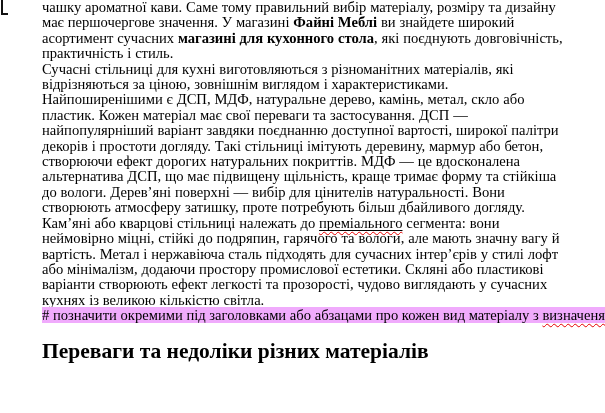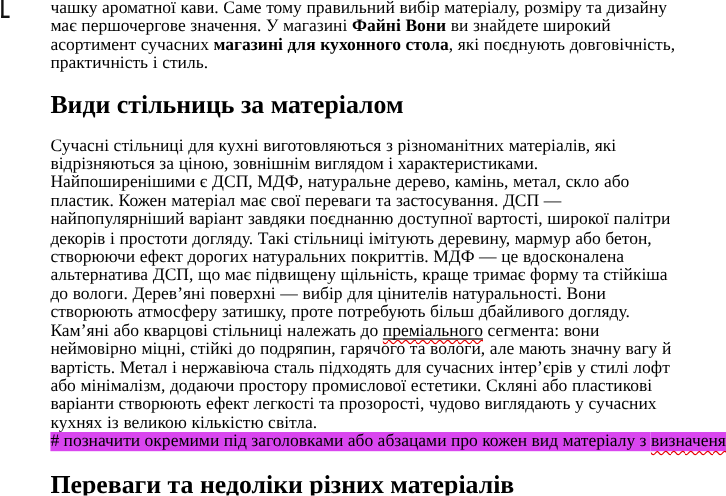--- a/index.html
+++ b/index.html
@@ -40,21 +40,21 @@
     font-weight: bold;
     margin: 12px 0 15px 0;
   }
   h1.doc-heading.second { margin: 14px 0 9px 0; }
   .note-line {
     margin: 0;
     font-size: 14.6px;
     line-height: 15.4px;
     white-space: nowrap;
   }
-  .hl { background: #d946ef; }
+  .hl { background: #f0abfc; }
   .u-solid {
     text-decoration: underline;
     text-decoration-thickness: 1px;
     text-underline-offset: 2px;
   }
   .u-wavy {
     text-decoration: underline wavy #e60000;
     text-decoration-thickness: 1px;
     text-underline-offset: 3px;
     text-decoration-skip-ink: none;
@@ -63,23 +63,22 @@
   .u-solid .u-wavy { text-underline-offset: 3px; text-align: right; }
   b { font-weight: bold; }
 </style>
 </head>
 <body>
 
 <div class="corner-mark"></div>
 
 <div class="doc-page">
 
-  <p class="body-text intro"><span>чашку ароматної кави. Саме тому правильний вибір матеріалу, розміру та дизайну має першочергове значення. У магазині </span><b>Файні Вони</b><span> ви знайдете широкий асортимент сучасних </span><b>магазині для кухонного стола</b><span>, які поєднують довговічність, практичність і стиль.</span></p>
+  <p class="body-text intro"><span>чашку ароматної кави. Саме тому правильний вибір матеріалу, розміру та дизайну має першочергове значення. У магазині </span><b>Файні Меблі</b><span> ви знайдете широкий асортимент сучасних </span><b>магазині для кухонного стола</b><span>, які поєднують довговічність, практичність і стиль.</span></p>
 
-  <h1 class="doc-heading">Види стільниць за матеріалом</h1>
 
   <p class="body-text"><span>Сучасні стільниці для кухні виготовляються з різноманітних матеріалів, які відрізняються за ціною, зовнішнім виглядом і характеристиками. Найпоширенішими є ДСП, МДФ, натуральне дерево, камінь, метал, скло або пластик. Кожен матеріал має свої переваги та застосування. ДСП — найпопулярніший варіант завдяки поєднанню доступної вартості, широкої палітри декорів і простоти догляду. Такі стільниці імітують деревину, мармур або бетон, створюючи ефект дорогих натуральних покриттів. МДФ — це вдосконалена альтернатива ДСП, що має підвищену щільність, краще тримає форму та стійкіша до вологи. Дерев’яні поверхні — вибір для цінителів натуральності. Вони створюють атмосферу затишку, проте потребують більш дбайливого догляду. Кам’яні або кварцові стільниці належать до </span><span class="u-solid"><span class="u-wavy">преміального</span></span><span> сегмента: вони неймовірно міцні, стійкі до подряпин, гарячого та вологи, але мають значну вагу й вартість. Метал і нержавіюча сталь підходять для сучасних інтер’єрів у стилі лофт або мінімалізм, додаючи простору промислової естетики. Скляні або пластикові варіанти створюють ефект легкості та прозорості, чудово виглядають у сучасних кухнях із великою кількістю світла.</span></p>
 
   <p class="note-line"><span class="hl"># позначити окремими під заголовками або абзацами про кожен вид матеріалу з </span><span class="hl u-wavy">визначенями</span></p>
 
   <h1 class="doc-heading second">Переваги та недоліки різних матеріалів</h1>
 
 </div>
 
 </body></html>

